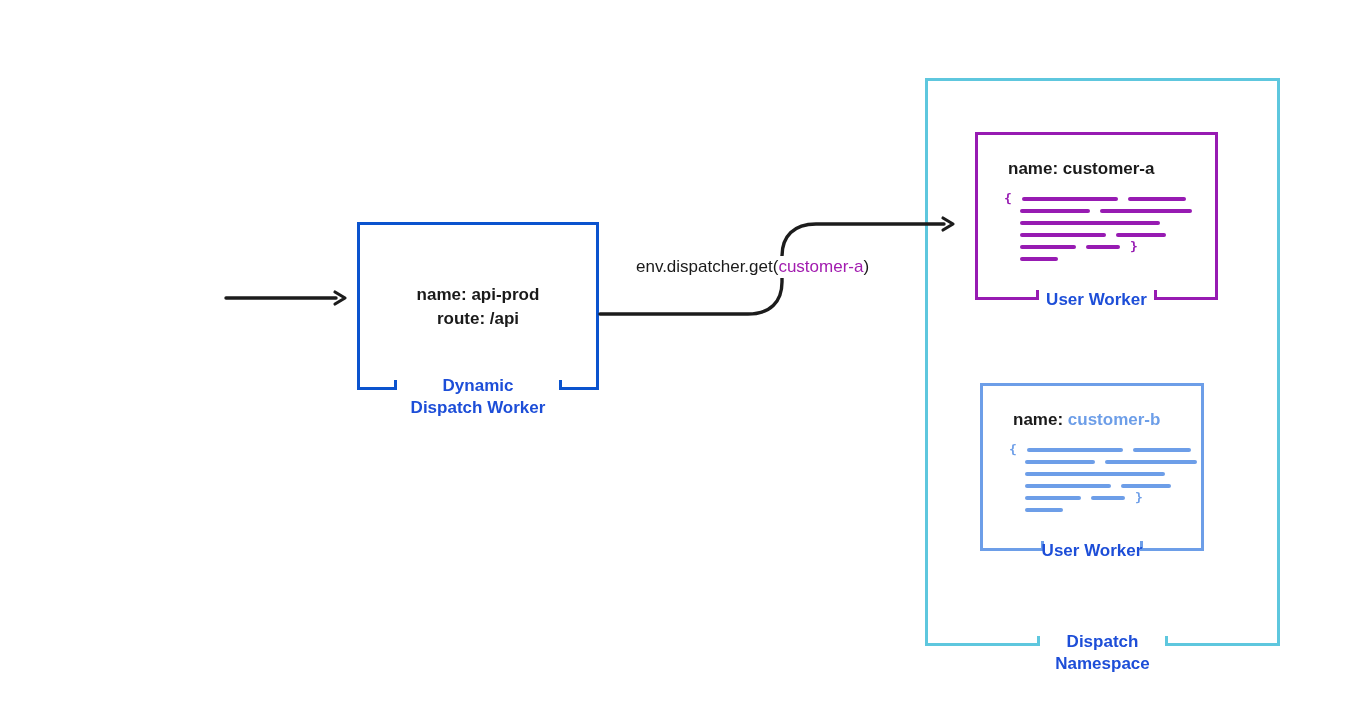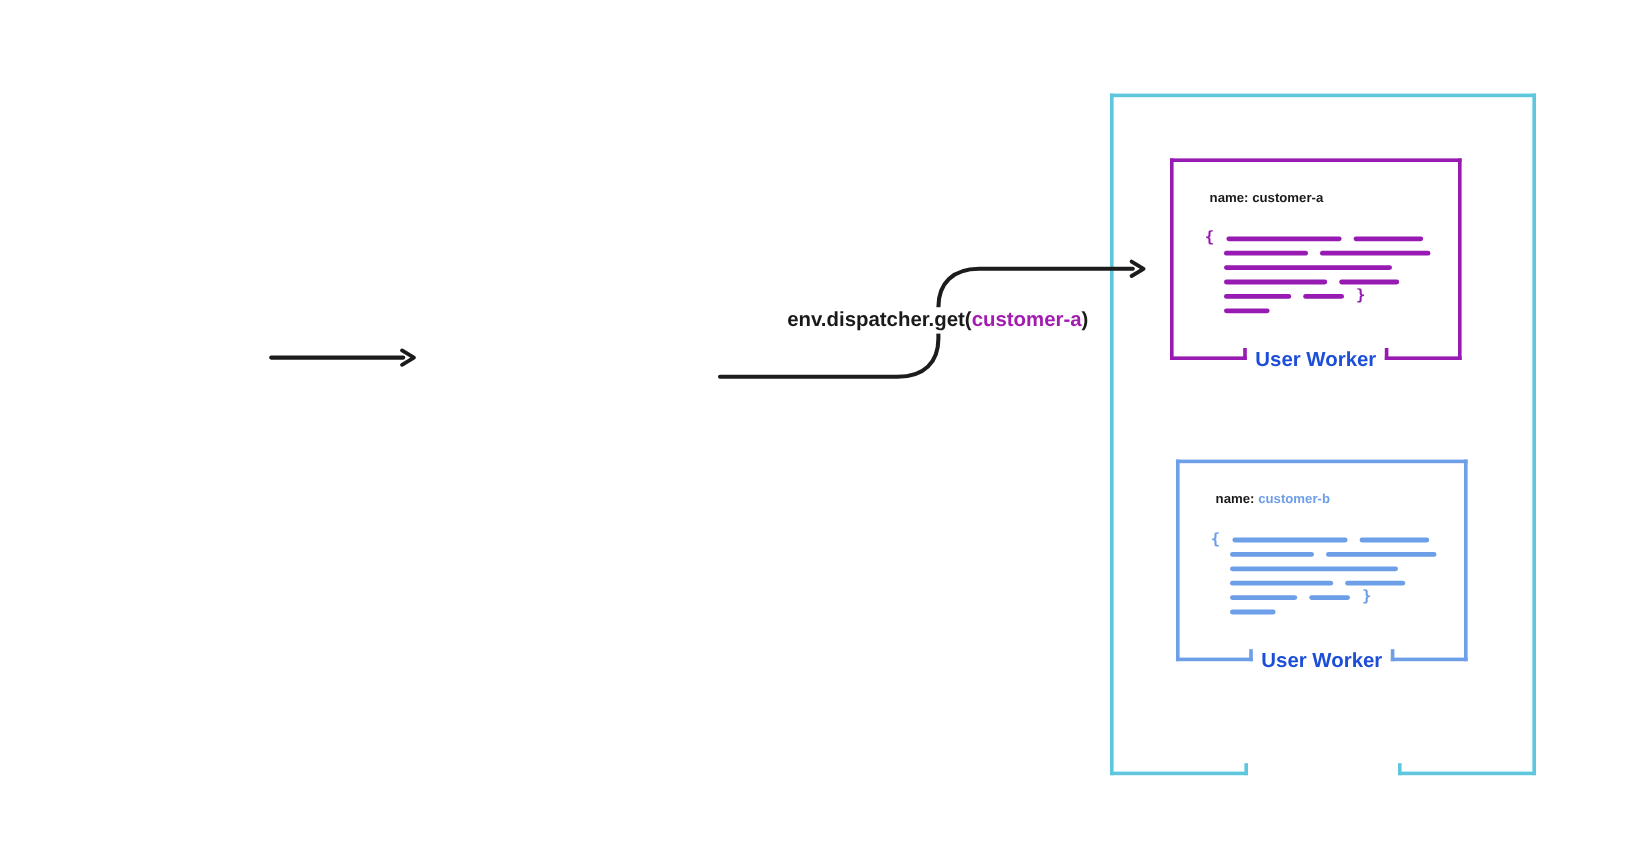--- a/index.html
+++ b/index.html
@@ -43,36 +43,36 @@
   
   .dispatch-box { left: 357px; top: 222px; width: 242px; height: 168px; border-color: #0B53CE; }
   .dispatch-box .seg { border-color: #0B53CE; width: 40px; }
 
   .namespace-box { left: 925px; top: 78px; width: 355px; height: 568px; border-color: #5EC7DE; }
   .namespace-box .seg { border-color: #5EC7DE; width: 115px; }
 
   .worker-a-box { left: 975px; top: 132px; width: 243px; height: 168px; border-color: #971BB2; }
   .worker-a-box .seg { border-color: #971BB2; width: 64px; }
 
-  .worker-b-box { left: 980px; top: 383px; width: 243px; height: 168px; border-color: #6D9EE8; }
+  .worker-b-box { left: 980px; top: 383px; width: 224px; height: 168px; border-color: #6D9EE8; }
   .worker-b-box .seg { border-color: #6D9EE8; width: 64px; }
 
   .box-center {
     position: absolute;
     left: 0; right: 0; top: 58px;
     text-align: center;
     font-weight: 700;
     font-size: 17px;
     line-height: 24px;
   }
   .worker-name {
     position: absolute;
     left: 30px; top: 24px;
     font-weight: 700;
-    font-size: 11px;
+    font-size: 17px;
     white-space: nowrap;
   }
   .hl-purple { color: #A21CAF; }
   .hl-cornflower { color: #6D9EE8; }
 
   
   .code {
     position: absolute;
     left: 26px; top: 58px; right: 18px;
   }
@@ -96,52 +96,67 @@
     left: 15px; top: 268px;
     width: 200px;
     text-align: center;
     font-weight: 700;
     font-size: 17px;
     line-height: 22px;
   }
   .call-label {
     position: absolute;
     left: 634px; top: 256px;
-    font-weight: 700;
+    font-weight: 400;
     font-size: 17px;
     line-height: 22px;
     white-space: nowrap;
     background: #ffffff;
     z-index: 3;
     padding: 0 2px;
-    margin-left: 20px;
   }
 
   
   .arrows {
     position: absolute;
     inset: 0;
     z-index: 2;
     pointer-events: none;
   }
 </style>
 </head>
 <body>
 
 <div class="canvas">
 
 
+  <div class="nbox dispatch-box">
+    <div class="box-center">
+      <div>name: api-prod</div>
+      <div>route: /api</div>
+    </div>
+    <div class="seg l"></div>
+    <div class="seg r"></div>
+    <div class="tag two">
+      <div>Dynamic</div>
+      <div>Dispatch Worker</div>
+    </div>
+  </div>
 
   <div class="call-label">
     <span>env.dispatcher.get(</span><span class="hl-purple">customer-a</span><span>)</span>
   </div>
 
   <div class="nbox namespace-box">
     <div class="seg l"></div>
     <div class="seg r"></div>
+    <div class="tag two">
+      <div>Dispatch</div>
+      <div>Namespace</div>
+    </div>
   </div>
 
   <div class="nbox worker-a-box">
     <div class="worker-name">name: customer-a</div>
     <div class="code">
       <div class="crow">
         <span class="brace">{</span>
         <span class="bar" style="width:96px"></span>
         <span class="bar" style="width:58px"></span>
       </div>

